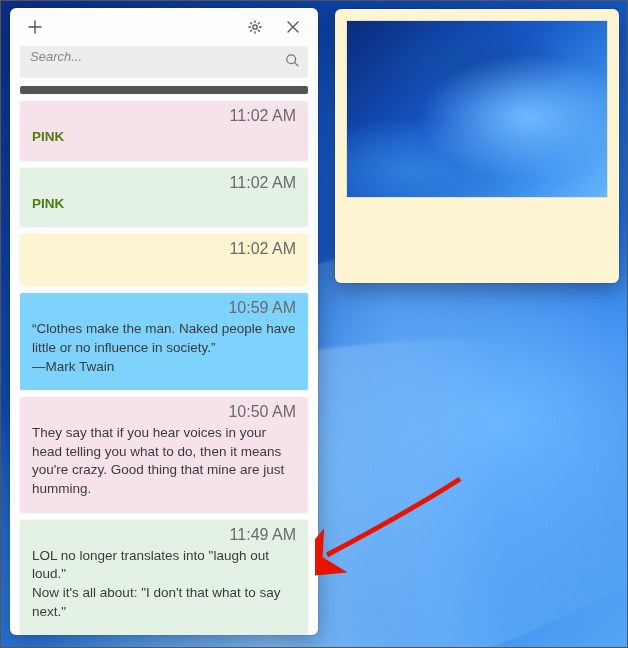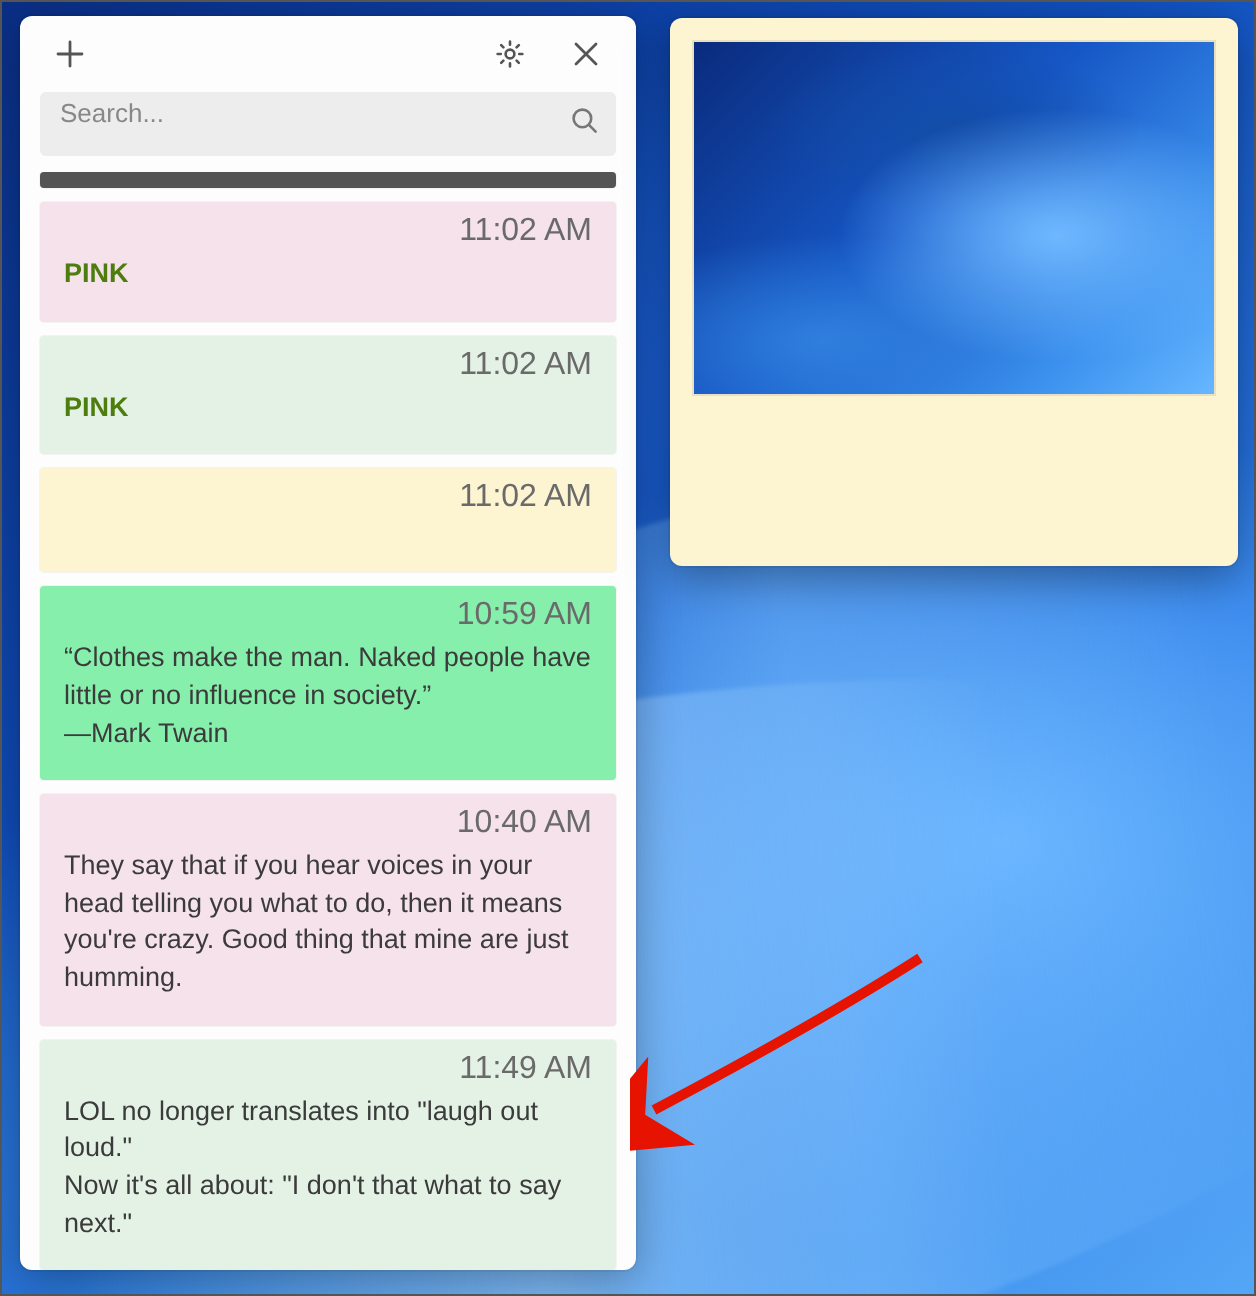--- a/index.html
+++ b/index.html
@@ -76,20 +76,21 @@
     .search-input {
       width: 100%;
       height: 32px;
       border: none;
       background: #ededed;
       border-radius: 3px;
       padding: 0 34px 12px 10px;
       font-size: 13px;
       color: #8b5cf6;
       outline: none;
+      font-style: italic;
     }
     .search-input::placeholder { color: #888; }
     .search-icon {
       position: absolute;
       right: 8px; top: 50%;
       transform: translateY(-50%);
       color: #777;
       pointer-events: none;
     }
 
@@ -121,21 +122,21 @@
       font-size: 13.5px;
       line-height: 1.38;
       color: #3b3b3b;
       white-space: pre-wrap;
     }
     .note-body strong { font-weight: 700; color: #4d7c0f;}
     .c-charcoal { background: #555455; }
     .c-pink     { background: #f6e2ea; }
     .c-green    { background: #e4f2e5; }
     .c-yellow   { background: #fdf4d2; }
-    .c-blue     { background: #86efac; }
+    .c-blue     { background: #7dd3fc; }
 
     
     .sticky-open {
       position: absolute;
       left: 334px; top: 8px;
       width: 284px;
       height: 274px;
       background: #fdf4d2;
       border-radius: 6px;
       box-shadow: 0 6px 22px rgba(0,0,0,0.35), 0 0 0 1px rgba(0,0,0,0.06);
@@ -211,21 +212,21 @@
       </div>
       <div class="note-card c-yellow">
         <div class="note-time">11:02 AM</div>
       </div>
       <div class="note-card c-blue">
         <div class="note-time">10:59 AM</div>
         <div class="note-body">“Clothes make the man. Naked people have little or no influence in society.”
 ―Mark Twain</div>
       </div>
       <div class="note-card c-pink">
-        <div class="note-time">10:40 AM</div>
+        <div class="note-time">10:50 AM</div>
         <div class="note-body">They say that if you hear voices in your head telling you what to do, then it means you're crazy. Good thing that mine are just humming.</div>
       </div>
       <div class="note-card c-green">
         <div class="note-time">11:49 AM</div>
         <div class="note-body">LOL no longer translates into "laugh out loud."
 Now it's all about: "I don't that what to say next."</div>
       </div>
     </div>
 </div>
 

